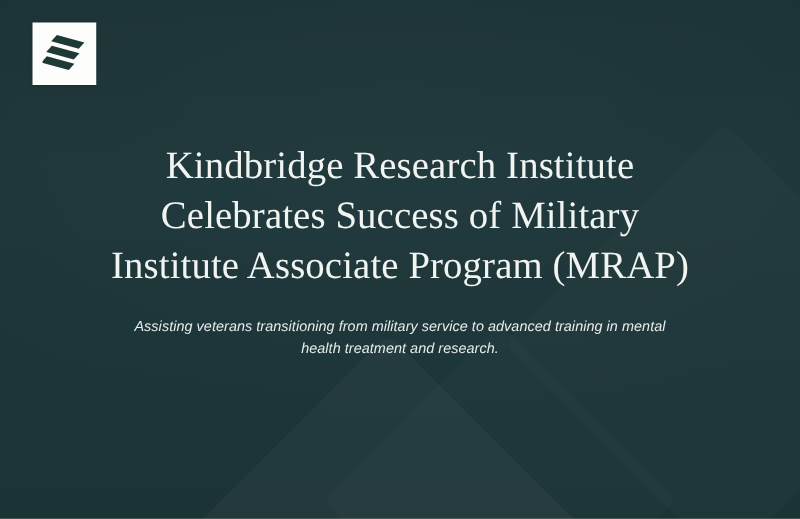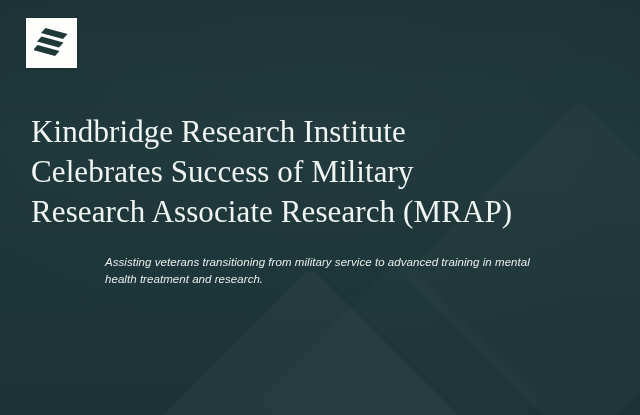--- a/index.html
+++ b/index.html
@@ -80,20 +80,21 @@
   .logo-tile svg {
     display: block;
   }
 
   
   .content {
     position: absolute;
     left: 0;
     right: 0;
     top: 112px;
+    text-align: center;
     padding: 0 31px;
     box-sizing: border-box;
   }
   .headline {
     margin: 0;
     font-family: "Liberation Serif", "DejaVu Serif", serif;
     font-weight: 400;
     font-size: 31px;
     line-height: 40px;
     color: #f1f5f2;
@@ -136,18 +137,18 @@
           <polygon points="3.5,19.0 25.5,25.0 21.0,30.0 -1.0,24.0"></polygon>
         </g>
       </svg>
     </span>
   </div>
 
   <div class="content">
     <h1 class="headline">
       <span class="line">Kindbridge Research Institute</span>
       <span class="line">Celebrates Success of Military</span>
-      <span class="line">Research Associate Research (MRAP)</span>
+      <span class="line">Institute Associate Program (MRAP)</span>
     </h1>
     <p class="subtitle">Assisting veterans transitioning from military service to advanced training in mental health treatment and research.</p>
   </div>
 
 </div>
 
 </body></html>

